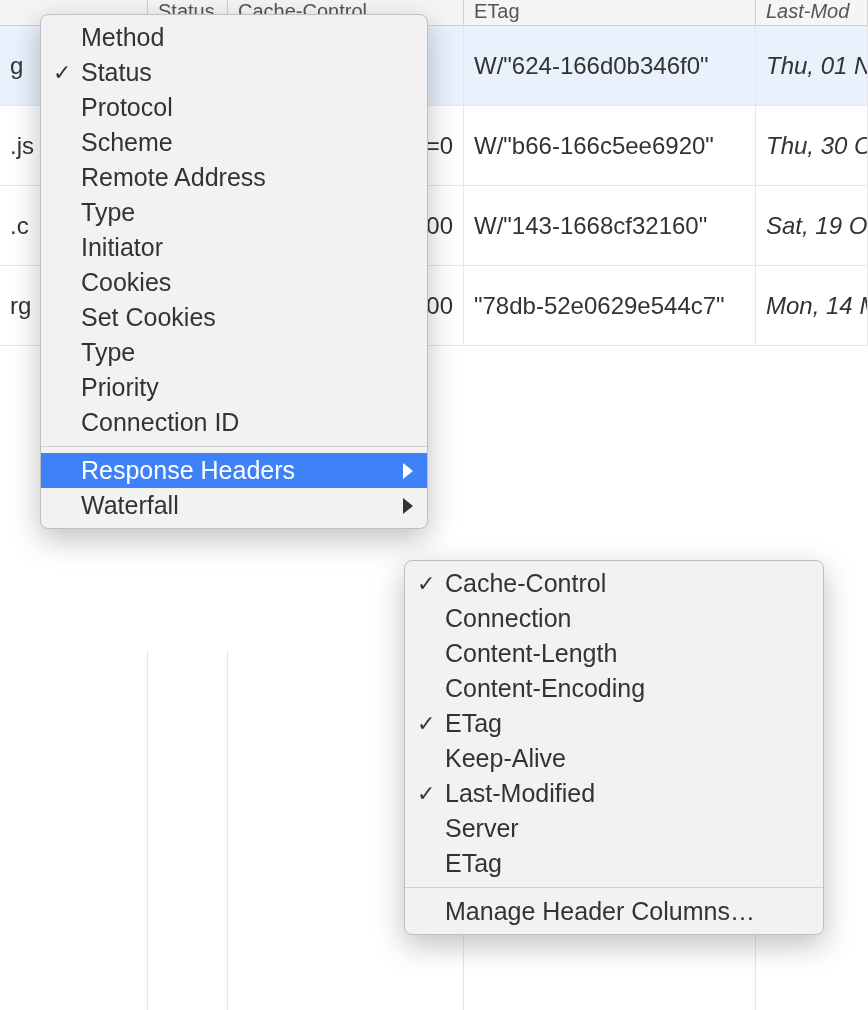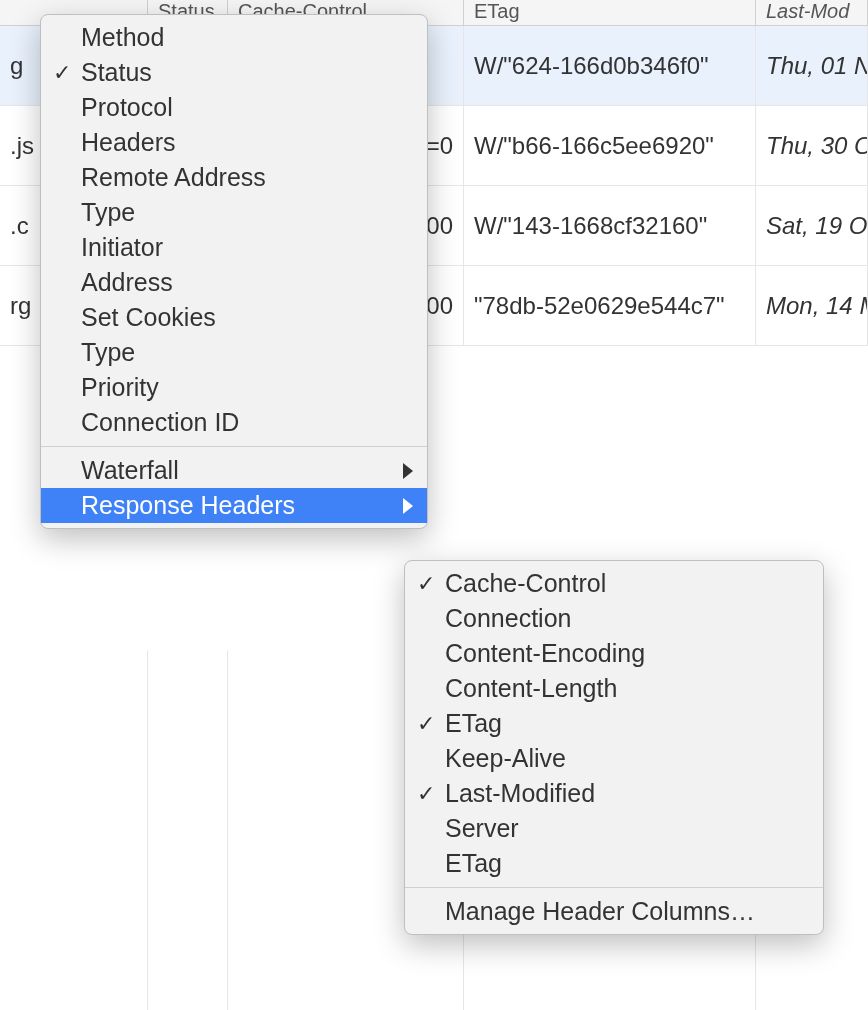--- a/index.html
+++ b/index.html
@@ -183,85 +183,85 @@
   <div class="menu-item">
     <span class="menu-check">✓</span>
     <span class="menu-label">Status</span>
   </div>
   <div class="menu-item">
     <span class="menu-check"></span>
     <span class="menu-label">Protocol</span>
   </div>
   <div class="menu-item">
     <span class="menu-check"></span>
-    <span class="menu-label">Headers</span>
+    <span class="menu-label">Scheme</span>
   </div>
   <div class="menu-item">
     <span class="menu-check"></span>
     <span class="menu-label">Remote Address</span>
   </div>
   <div class="menu-item">
     <span class="menu-check"></span>
     <span class="menu-label">Type</span>
   </div>
   <div class="menu-item">
     <span class="menu-check"></span>
     <span class="menu-label">Initiator</span>
   </div>
   <div class="menu-item">
     <span class="menu-check"></span>
-    <span class="menu-label">Address</span>
+    <span class="menu-label">Cookies</span>
   </div>
   <div class="menu-item">
     <span class="menu-check"></span>
     <span class="menu-label">Set Cookies</span>
   </div>
   <div class="menu-item">
     <span class="menu-check"></span>
     <span class="menu-label">Type</span>
   </div>
   <div class="menu-item">
     <span class="menu-check"></span>
     <span class="menu-label">Priority</span>
   </div>
   <div class="menu-item">
     <span class="menu-check"></span>
     <span class="menu-label">Connection ID</span>
   </div>
 
   <div class="menu-sep"></div>
 
+  <div class="menu-item selected has-sub">
+    <span class="menu-check"></span>
+    <span class="menu-label">Response Headers</span>
+  </div>
   <div class="menu-item has-sub">
     <span class="menu-check"></span>
     <span class="menu-label">Waterfall</span>
   </div>
-  <div class="menu-item selected has-sub">
-    <span class="menu-check"></span>
-    <span class="menu-label">Response Headers</span>
-  </div>
 </div>
 
 <div class="submenu">
   <div class="menu-item">
     <span class="menu-check">✓</span>
     <span class="menu-label">Cache-Control</span>
   </div>
   <div class="menu-item">
     <span class="menu-check"></span>
     <span class="menu-label">Connection</span>
   </div>
   <div class="menu-item">
     <span class="menu-check"></span>
+    <span class="menu-label">Content-Length</span>
+  </div>
+  <div class="menu-item">
+    <span class="menu-check"></span>
     <span class="menu-label">Content-Encoding</span>
   </div>
   <div class="menu-item">
-    <span class="menu-check"></span>
-    <span class="menu-label">Content-Length</span>
-  </div>
-  <div class="menu-item">
     <span class="menu-check">✓</span>
     <span class="menu-label">ETag</span>
   </div>
   <div class="menu-item">
     <span class="menu-check"></span>
     <span class="menu-label">Keep-Alive</span>
   </div>
   <div class="menu-item">
     <span class="menu-check">✓</span>
     <span class="menu-label">Last-Modified</span>

